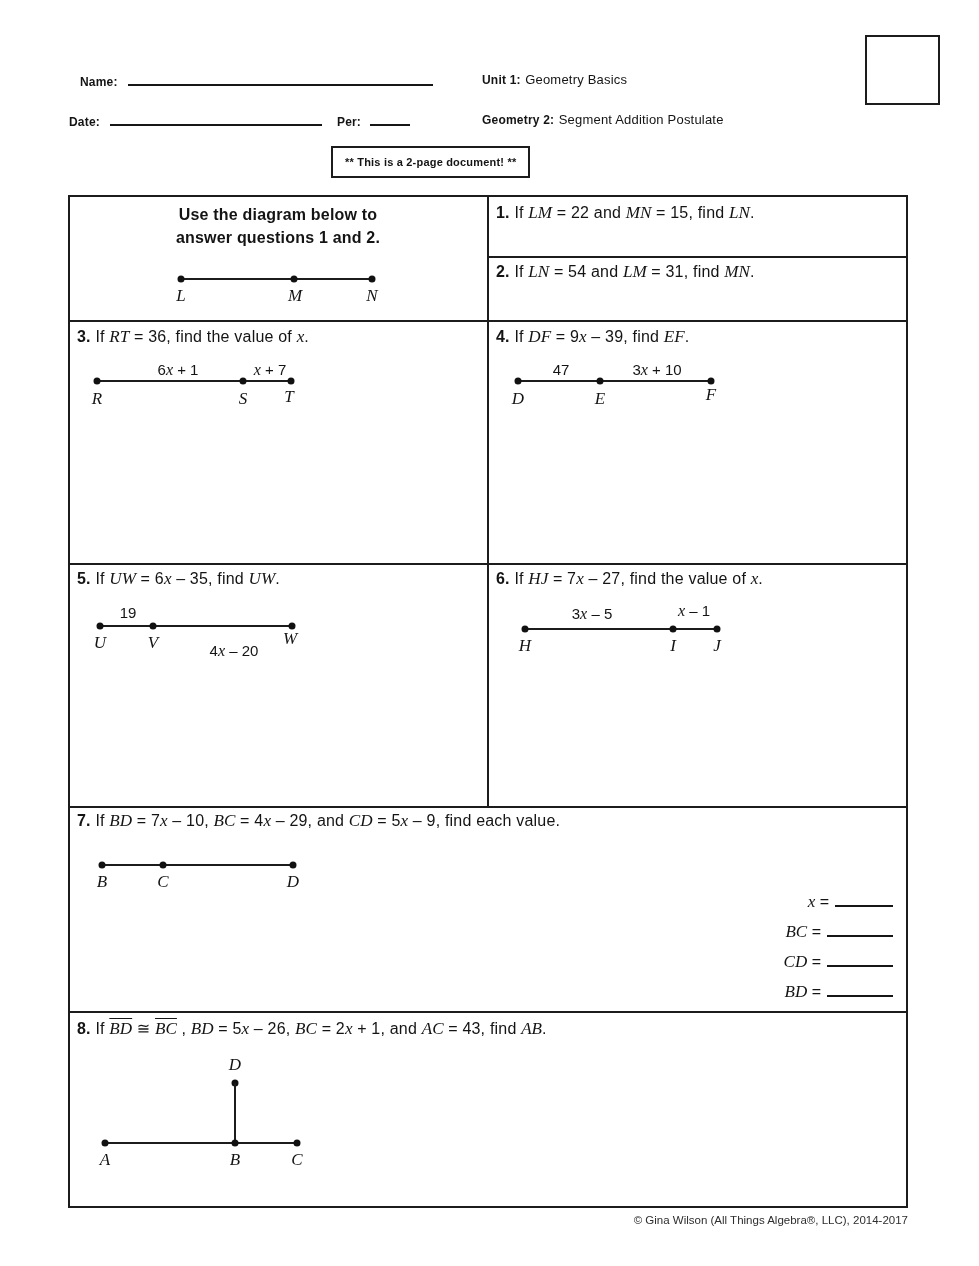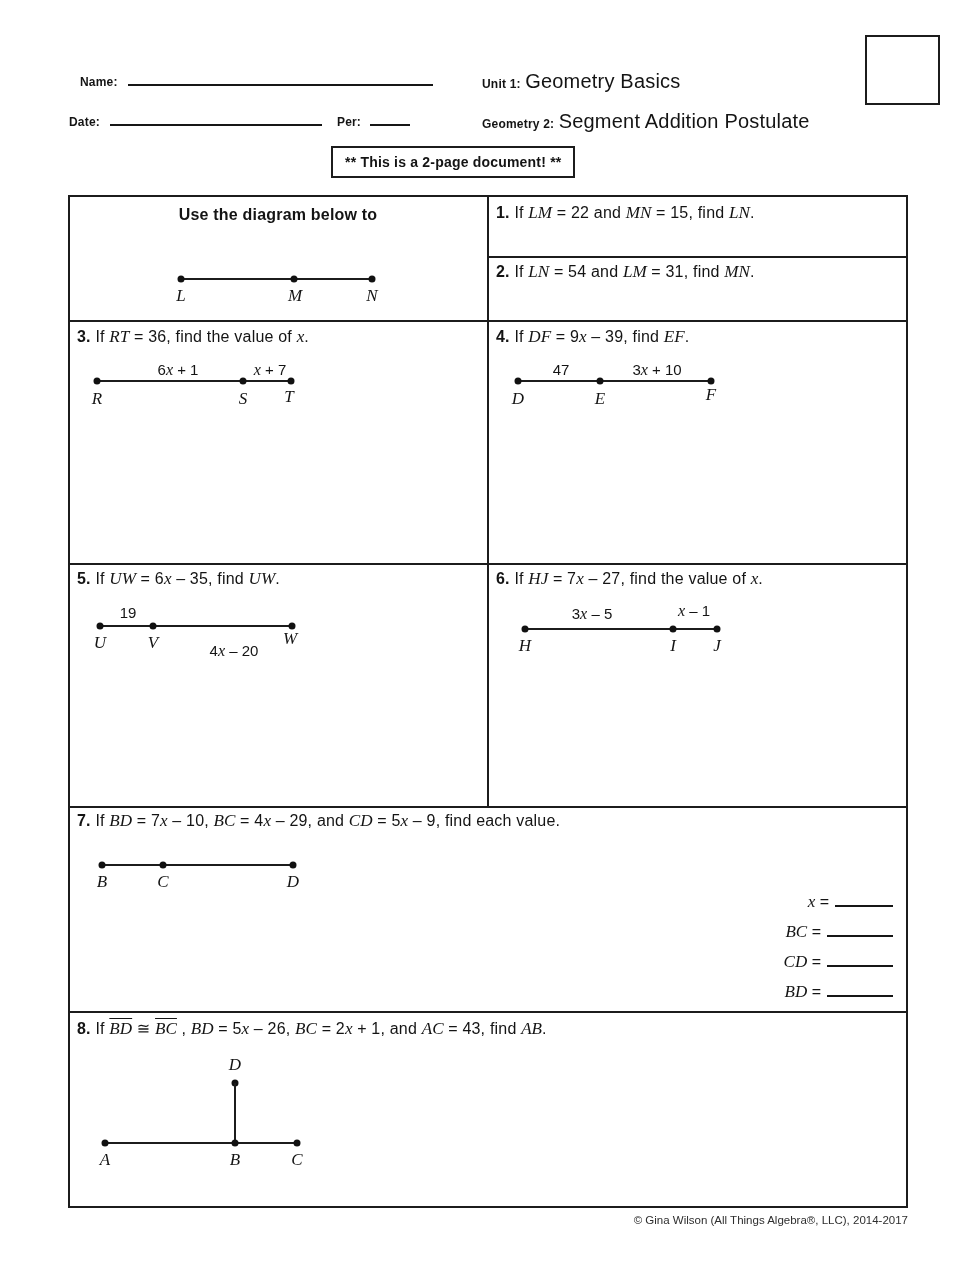--- a/index.html
+++ b/index.html
@@ -8,27 +8,27 @@
   .hline{position:absolute;background:#1c1c1c;height:2px;}
   .vline{position:absolute;background:#1c1c1c;width:2px;}
   .dot{position:absolute;width:7px;height:7px;background:#111;border-radius:50%;transform:translate(-50%,-50%);}
   .ptl{position:absolute;transform:translateX(-50%);font-family:"Liberation Serif",serif;font-style:italic;font-size:17px;line-height:1;}
   .segl{position:absolute;transform:translateX(-50%);font-size:15px;line-height:1;white-space:nowrap;}
   .q{position:absolute;font-size:16px;white-space:nowrap;letter-spacing:0.2px;}
   .mi{font-family:"Liberation Serif",serif;font-style:italic;font-size:1.07em;letter-spacing:0;}
   .b{font-weight:bold;}
   .ov{text-decoration:overline;}
   .hdr-label{font-weight:bold;font-size:12px;letter-spacing:0.2px;}
-  .hdr-value{font-size:20px;letter-spacing:0.2px;}
+  .hdr-value{font-size:13px;letter-spacing:0.2px;}
   .blank{display:inline-block;border-bottom:2px solid #161616;height:14px;vertical-align:baseline;}
   .frame{position:absolute;border:2px solid #1c1c1c;background:transparent;}
   .ansrow{position:absolute;right:86px;font-size:16px;white-space:nowrap;text-align:right;}
   .ansrow .mi{font-size:17px;}
   .ansrow .blank{width:66px;margin-left:6px;}
-  .notice{position:absolute;border:2px solid #1c1c1c;font-weight:bold;font-size:14px;text-align:center;line-height:28px;padding:0 12px;letter-spacing:0.2px;}
+  .notice{position:absolute;border:2px solid #1c1c1c;font-weight:bold;font-size:11px;text-align:center;line-height:28px;padding:0 12px;letter-spacing:0.2px;}
   .instr{position:absolute;font-weight:bold;font-size:16px;text-align:center;line-height:23px;letter-spacing:0.2px;}
   .footer{position:absolute;font-size:11.5px;color:#2e2e2e;white-space:nowrap;}
 </style>
 </head>
 <body>
 
 <div class="abs" style="left:80px;top:70px;">
   <span class="hdr-label">Name:</span>
   <span class="blank" style="width:305px;margin-left:6px;"></span>
 </div>
@@ -52,20 +52,21 @@
 <div class="frame" style="left:68px;top:195px;width:836px;height:1009px;"></div>
 <div class="hline" style="left:488px;top:256px;width:418px;"></div>
 <div class="hline" style="left:68px;top:320px;width:838px;"></div>
 <div class="hline" style="left:68px;top:563px;width:838px;"></div>
 <div class="hline" style="left:68px;top:806px;width:838px;"></div>
 <div class="hline" style="left:68px;top:1011px;width:838px;"></div>
 <div class="vline" style="left:487px;top:195px;height:613px;"></div>
 
 <div class="instr" style="left:88px;top:203px;width:380px;">
   <div>Use the diagram below to</div>
+  <div>answer questions 1 and 2.</div>
 </div>
 
 <div>
   <div class="hline" style="left:181px;top:278px;width:191px;"></div>
   <span class="dot" style="left:181px;top:279px;"></span>
   <span class="dot" style="left:294px;top:279px;"></span>
   <span class="dot" style="left:372px;top:279px;"></span>
   <span class="ptl" style="left:181px;top:287px;">L</span>
   <span class="ptl" style="left:295px;top:287px;">M</span>
   <span class="ptl" style="left:372px;top:287px;">N</span>

